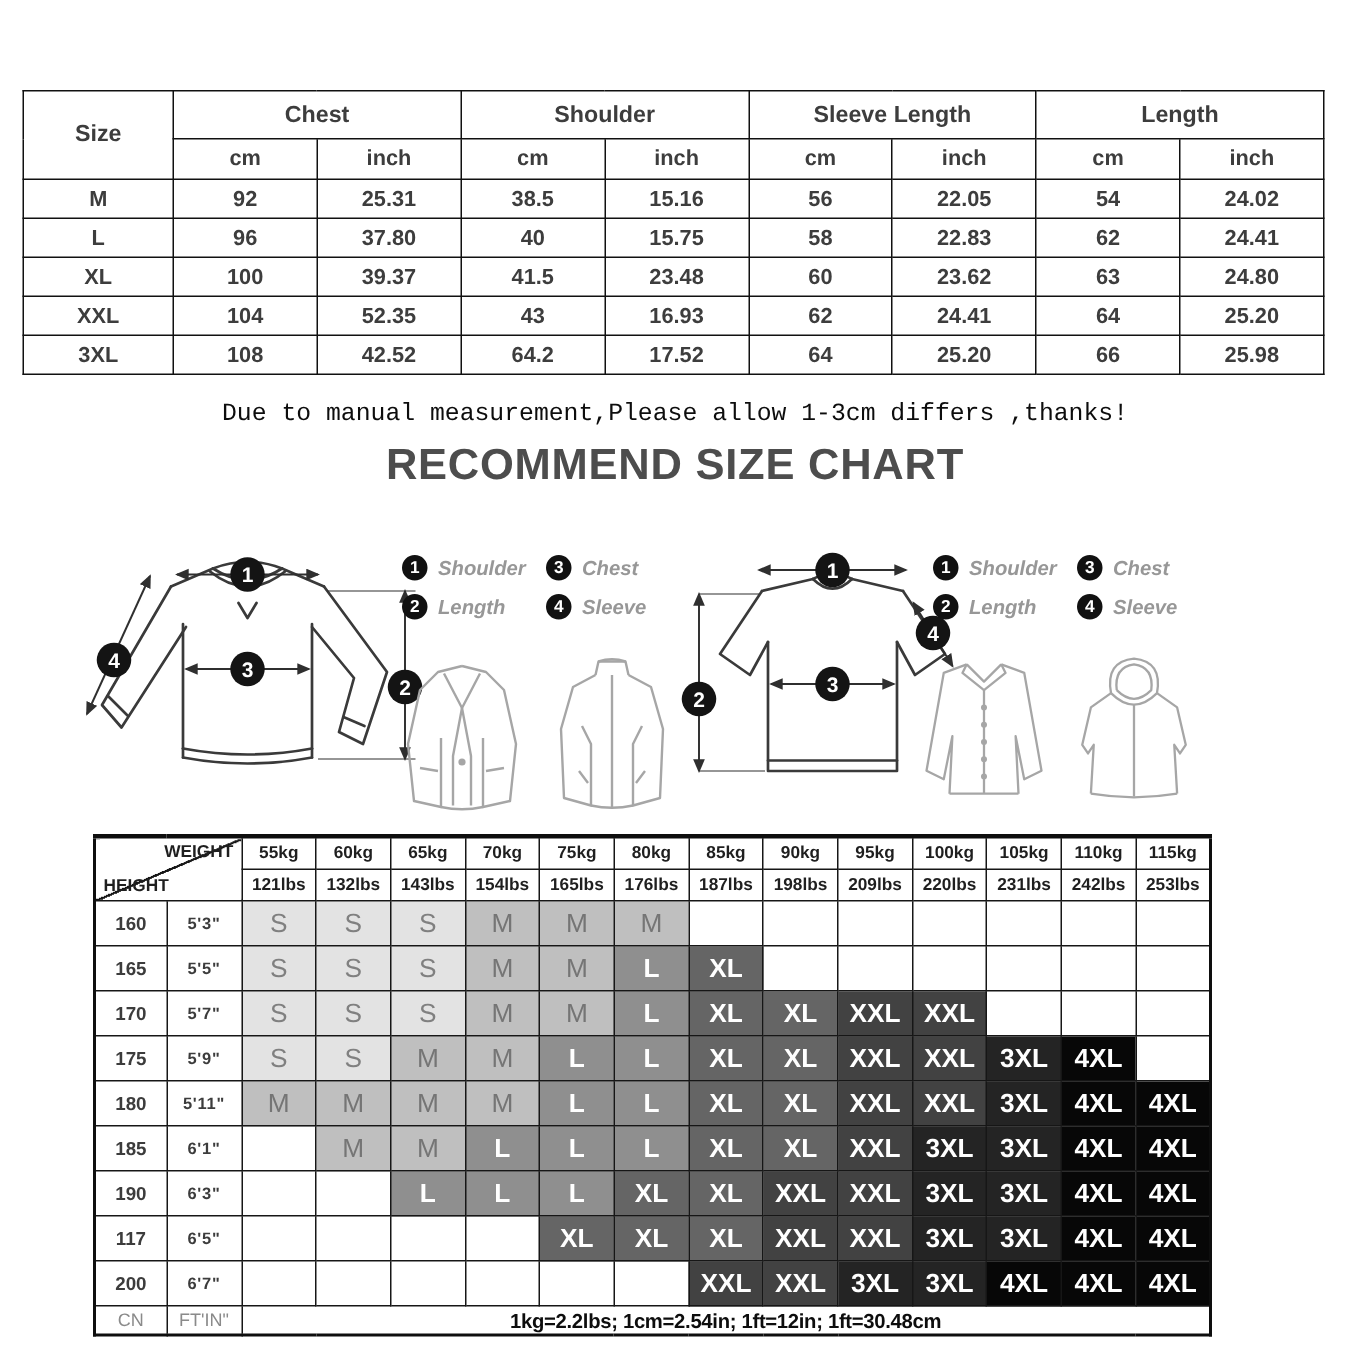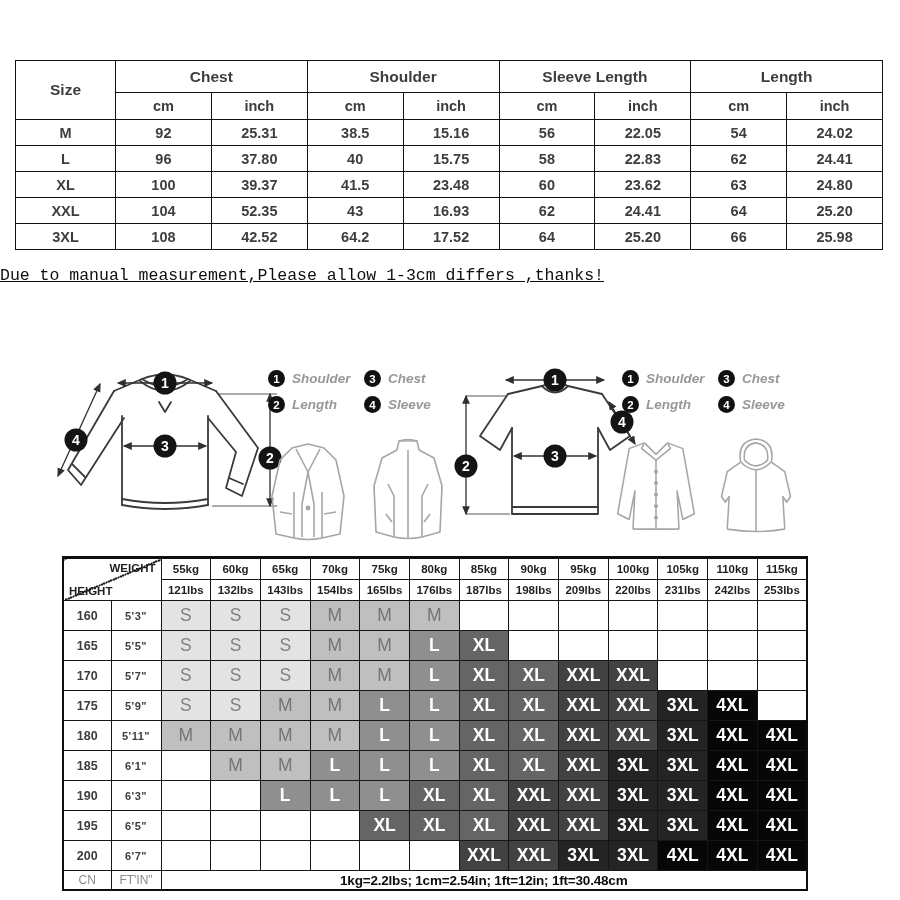--- a/index.html
+++ b/index.html
@@ -8,22 +8,22 @@
 
   
   .spec{position:absolute;left:15px;top:60px;width:868px;border-collapse:collapse;
         table-layout:fixed;text-align:center;color:#3d3d3d;}
   .spec th,.spec td{border:1.6px solid #101010;font-weight:bold;padding:0;}
   .spec thead tr:first-child th{height:31px;font-size:15.5px;}
   .spec thead tr:nth-child(2) th{height:26px;font-size:14.5px;}
   .spec tbody th,.spec tbody td{height:25px;font-size:14.5px;}
 
   
-  .note{position:absolute;top:266px;left:0;width:100%;
-        font-family:"Liberation Mono",monospace;font-size:16.5px;color:#0d0d0d;text-decoration:underline;}
+  .note{position:absolute;top:266px;left:0;width:100%;text-align:center;
+        font-family:"Liberation Mono",monospace;font-size:16.5px;color:#0d0d0d;}
   .title{position:absolute;top:294px;left:0;width:100%;text-align:center;
          font-size:29px;font-weight:bold;color:#4d4d4d;letter-spacing:0.5px;}
 
   
   .diag-svg{position:absolute;}
   .sweatshirt{left:50px;top:358px;width:235px;height:185px;}
   .tshirt{left:448px;top:362px;width:215px;height:185px;}
   .legend{position:absolute;display:grid;grid-template-columns:96px 88px;row-gap:9px;}
   .legend1{left:268px;top:370px;}
   .legend2{left:622px;top:370px;}
@@ -143,20 +143,21 @@
           <td>17.52</td>
           <td>64</td>
           <td>25.20</td>
           <td>66</td>
           <td>25.98</td>
         </tr>
       </tbody>
     </table>
 
   <div class="note">Due to manual measurement,Please allow 1-3cm differs ,thanks!</div>
+  <div class="title">RECOMMEND SIZE CHART</div>
 
   <svg class="diag-svg sweatshirt" viewBox="0 0 235 185">
     <defs>
       <marker id="arwS" markerWidth="8" markerHeight="8" refX="6" refY="3" orient="auto-start-reverse">
         <path d="M0,0 L7,3 L0,6 Z" fill="#2f2f2f"></path>
       </marker>
     </defs>
     <g stroke="#3a3a3a" stroke-width="1.8" fill="none" stroke-linejoin="round" stroke-linecap="round">
       <path d="M92,21 Q115,12 138,21"></path>
       <path d="M92,21 Q115,36 138,21"></path>
@@ -493,21 +494,21 @@
           <td class="cell" style="background: rgb(101, 101, 101); color: rgb(255, 255, 255); font-weight: 600;">XL</td>
           <td class="cell" style="background: rgb(101, 101, 101); color: rgb(255, 255, 255); font-weight: 600;">XL</td>
           <td class="cell" style="background: rgb(66, 66, 66); color: rgb(255, 255, 255); font-weight: 600;">XXL</td>
           <td class="cell" style="background: rgb(66, 66, 66); color: rgb(255, 255, 255); font-weight: 600;">XXL</td>
           <td class="cell" style="background: rgb(36, 36, 36); color: rgb(255, 255, 255); font-weight: 600;">3XL</td>
           <td class="cell" style="background: rgb(36, 36, 36); color: rgb(255, 255, 255); font-weight: 600;">3XL</td>
           <td class="cell" style="background: rgb(7, 7, 7); color: rgb(255, 255, 255); font-weight: 600;">4XL</td>
           <td class="cell" style="background: rgb(7, 7, 7); color: rgb(255, 255, 255); font-weight: 600;">4XL</td>
         </tr>
         <tr>
-          <th class="hc">195</th>
+          <th class="hc">117</th>
           <th class="fc">6'5"</th>
           <td class="cell"></td>
           <td class="cell"></td>
           <td class="cell"></td>
           <td class="cell"></td>
           <td class="cell" style="background: rgb(101, 101, 101); color: rgb(255, 255, 255); font-weight: 600;">XL</td>
           <td class="cell" style="background: rgb(101, 101, 101); color: rgb(255, 255, 255); font-weight: 600;">XL</td>
           <td class="cell" style="background: rgb(101, 101, 101); color: rgb(255, 255, 255); font-weight: 600;">XL</td>
           <td class="cell" style="background: rgb(66, 66, 66); color: rgb(255, 255, 255); font-weight: 600;">XXL</td>
           <td class="cell" style="background: rgb(66, 66, 66); color: rgb(255, 255, 255); font-weight: 600;">XXL</td>

